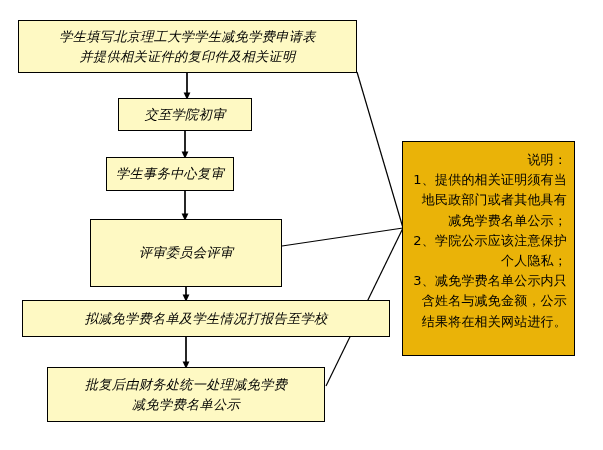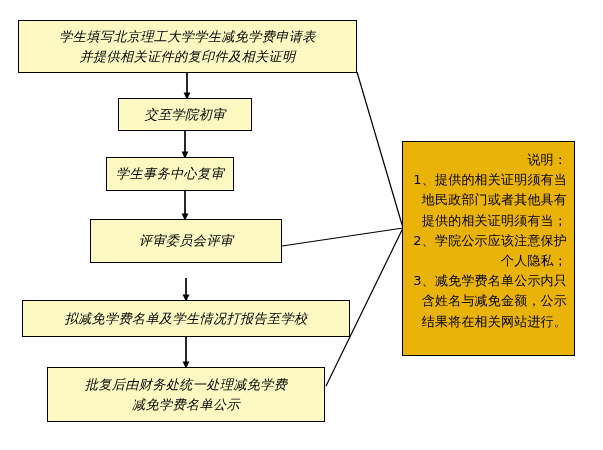--- a/index.html
+++ b/index.html
@@ -93,37 +93,37 @@
       <div class="node" id="node-application-form" style="left: 18px; top: 20px; width: 339px; height: 53px;">
         <span class="line">学生填写北京理工大学学生减免学费申请表</span>
         <span class="line">并提供相关证件的复印件及相关证明</span>
       </div>
       <div class="node" id="node-college-first-review" style="left: 118px; top: 98px; width: 134px; height: 33px;">
         <span class="line">交至学院初审</span>
       </div>
       <div class="node" id="node-student-affairs-review" style="left: 106px; top: 157px; width: 128px; height: 34px;">
         <span class="line">学生事务中心复审</span>
       </div>
-      <div class="node" id="node-committee-review" style="left: 90px; top: 219px; width: 192px; height: 44px;">
+      <div class="node" id="node-committee-review" style="left: 90px; top: 219px; width: 192px; height: 68px;">
         <span class="line">评审委员会评审</span>
       </div>
-      <div class="node" id="node-report-to-school" style="left: 22px; top: 300px; width: 328px; height: 37px; justify-content: center;">
+      <div class="node" id="node-report-to-school" style="left: 22px; top: 300px; width: 368px; height: 37px; justify-content: center;">
         <span class="line">拟减免学费名单及学生情况打报告至学校</span>
       </div>
       <div class="node" id="node-finance-processing" style="left: 47px; top: 367px; width: 278px; height: 55px;">
         <span class="line">批复后由财务处统一处理减免学费</span>
         <span class="line">减免学费名单公示</span>
       </div>
     </div>
 
   <div class="note" id="note-el" style="left: 402px; top: 141px; width: 173px; height: 215px;">
       <span class="line">说明：</span>
       <span class="line">1、提供的相关证明须有当</span>
       <span class="line">地民政部门或者其他具有</span>
-      <span class="line">提供的相关证明须有当；</span>
+      <span class="line">减免学费名单公示；</span>
       <span class="line">2、学院公示应该注意保护</span>
       <span class="line">个人隐私；</span>
       <span class="line">3、减免学费名单公示内只</span>
       <span class="line">含姓名与减免金额，公示</span>
       <span class="line">结果将在相关网站进行。</span>
     </div>
 
 </div>
 
 </body></html>

